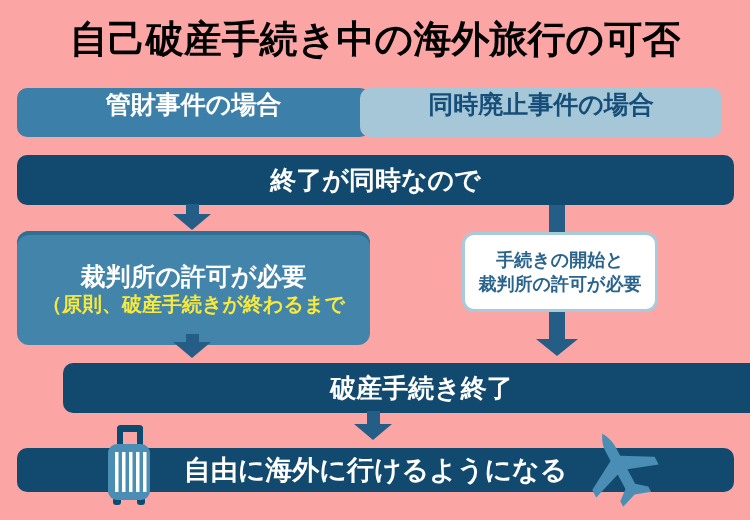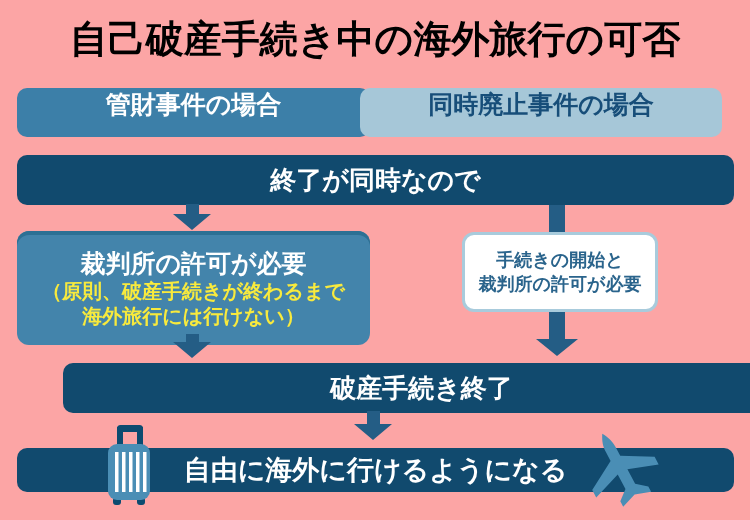--- a/index.html
+++ b/index.html
@@ -84,21 +84,20 @@
   </div>
 
   <div class="arrow arrow-long" style="left:536px; top:205px;">
     <div class="arrow-shaft" style="height:134px;"></div>
     <div class="arrow-head"></div>
   </div>
 
   <div class="left-box">
     <div class="lb-title">裁判所の許可が必要</div>
     <div class="lb-note">（原則、破産手続きが終わるまで</div>
-    <div class="lb-note">海外旅行には行けない）</div>
   </div>
 
   <div class="right-box">
     <div>手続きの開始と</div>
     <div>裁判所の許可が必要</div>
   </div>
 
   <div class="arrow" style="left:173px; top:334px;">
     <div class="arrow-shaft" style="height:8px;"></div>
     <div class="arrow-head"></div>

